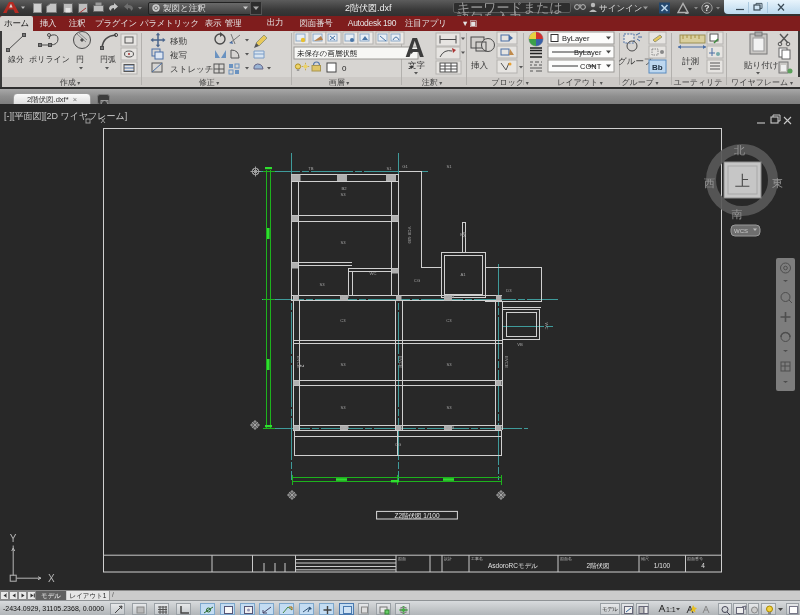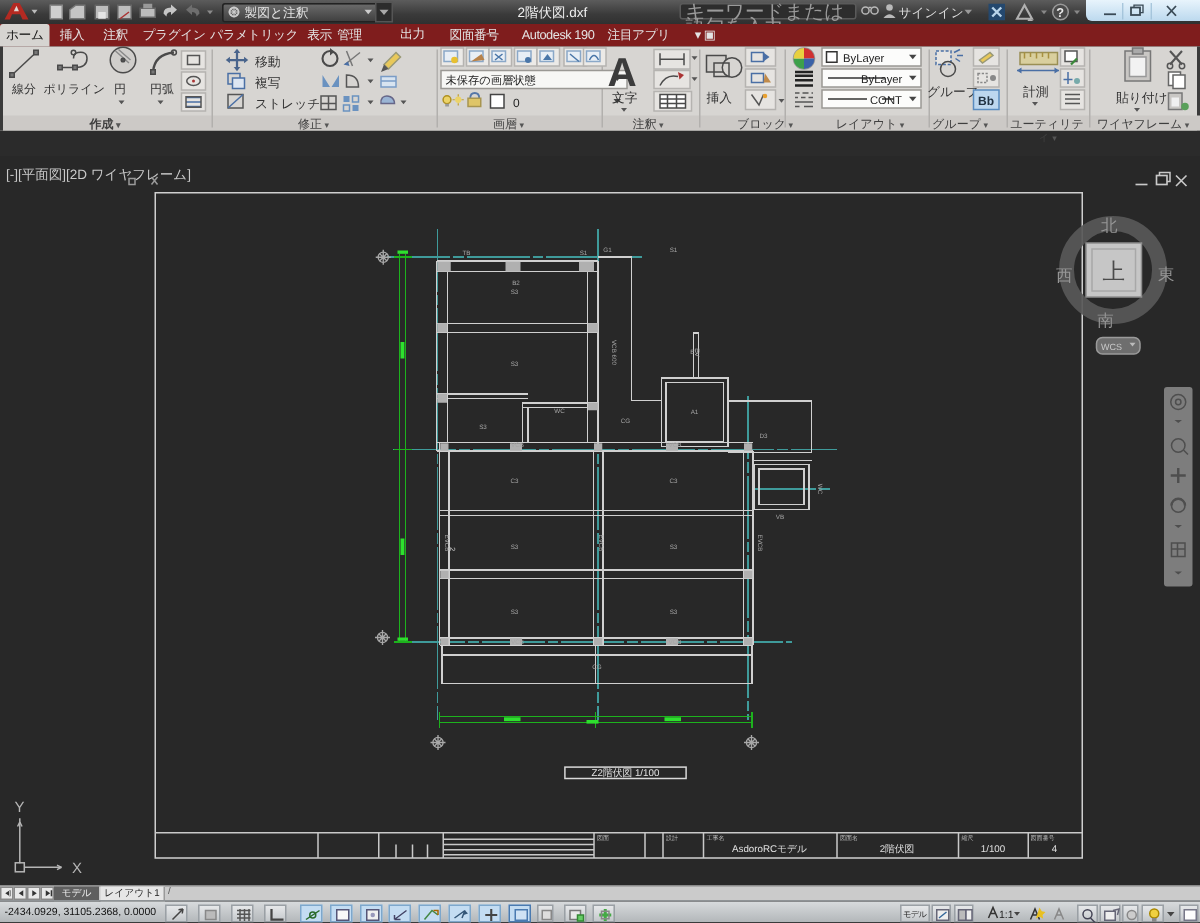--- a/index.html
+++ b/index.html
@@ -140,21 +140,21 @@
 
     <div class="pdiv" style="left:139px;"></div>
     <div class="pdiv" style="left:289px;"></div>
     <div class="pdiv" style="left:399px;"></div>
     <div class="pdiv" style="left:464px;"></div>
     <div class="pdiv" style="left:521px;"></div>
     <div class="pdiv" style="left:617px;"></div>
     <div class="pdiv" style="left:669px;"></div>
     <div class="pdiv" style="left:724px;"></div>
 
-    <div class="plabel" style="left:40px; width:56px;font-weight:bold;">作成</div>
+    <div class="plabel" style="left:40px; width:56px;">作成</div>
     <div class="plabel" style="left:182px; width:50px;">修正</div>
     <div class="plabel" style="left:312px; width:50px;">画層</div>
     <div class="plabel" style="left:405px; width:50px;">注釈</div>
     <div class="plabel" style="left:478px; width:60px;">ブロック</div>
     <div class="plabel" style="left:548px; width:60px;">レイアウト</div>
     <div class="plabel" style="left:610px; width:56px;">グループ</div>
     <div class="plabel" style="left:668px; width:56px;">ユーティリティ</div>
     <div class="plabel" style="left:728px; width:64px;">ワイヤフレーム</div>
 
     <svg width="800" height="56" style="left:0; top:0;">
@@ -372,20 +372,27 @@
           <circle cx="786" cy="13" r="1.8" fill="none" stroke="#555"></circle>
         <rect x="777" y="17" width="8" height="9" fill="#fff" stroke="#666"></rect>
           <rect x="780" y="19" width="8" height="9" fill="#fff" stroke="#666"></rect>
         <rect x="777" y="31" width="9" height="11" fill="#c9c7c4" stroke="#777"></rect>
           <rect x="779" y="34" width="5" height="6" fill="#f0f0f0"></rect>
           <circle cx="788" cy="40" r="2.5" fill="#5aa05a"></circle>
       </g>
     </svg>
   </div>
 
+  <div id="filetabs">
+    <div id="ftab">2階伏図.dxf* &nbsp;<span style="color:#777;">×</span></div>
+    <div id="fplus"><svg width="13" height="11">
+          <circle cx="6.5" cy="5.5" r="3" fill="none" stroke="#9a9a9a"></circle>
+          <rect x="3" y="2.5" width="7" height="6" fill="none" stroke="#9a9a9a"></rect>
+        </svg></div>
+  </div>
 
   <div id="canvas">
     <svg width="800" height="486" style="position:absolute;left:0;top:0;">
 
       <text x="4" y="15" font-size="9" fill="#c9c9c9">[-][平面図][2D ワイヤフレーム]</text>
 
       <g stroke="#c9c9c9" stroke-width="1.1" fill="none">
         <path d="M757,19 l8,0"></path>
         <rect x="771" y="13" width="7" height="6"></rect>
           <path d="M773,13 l0,-2 7,0 0,6 -2,0" stroke-width="1"></path>

